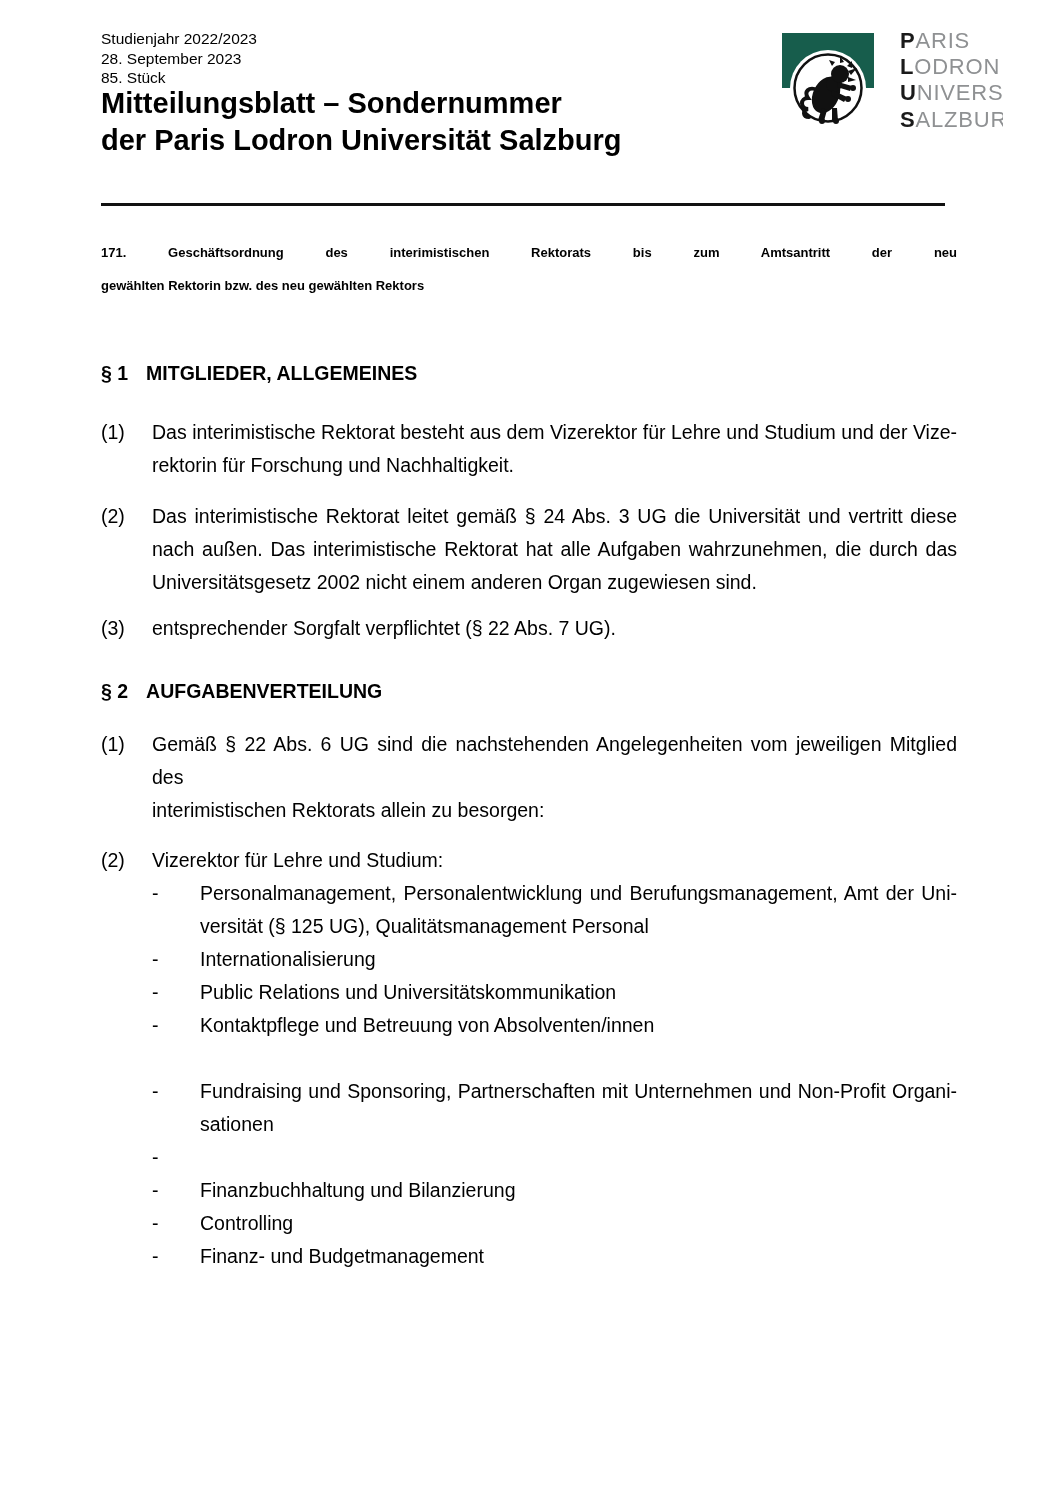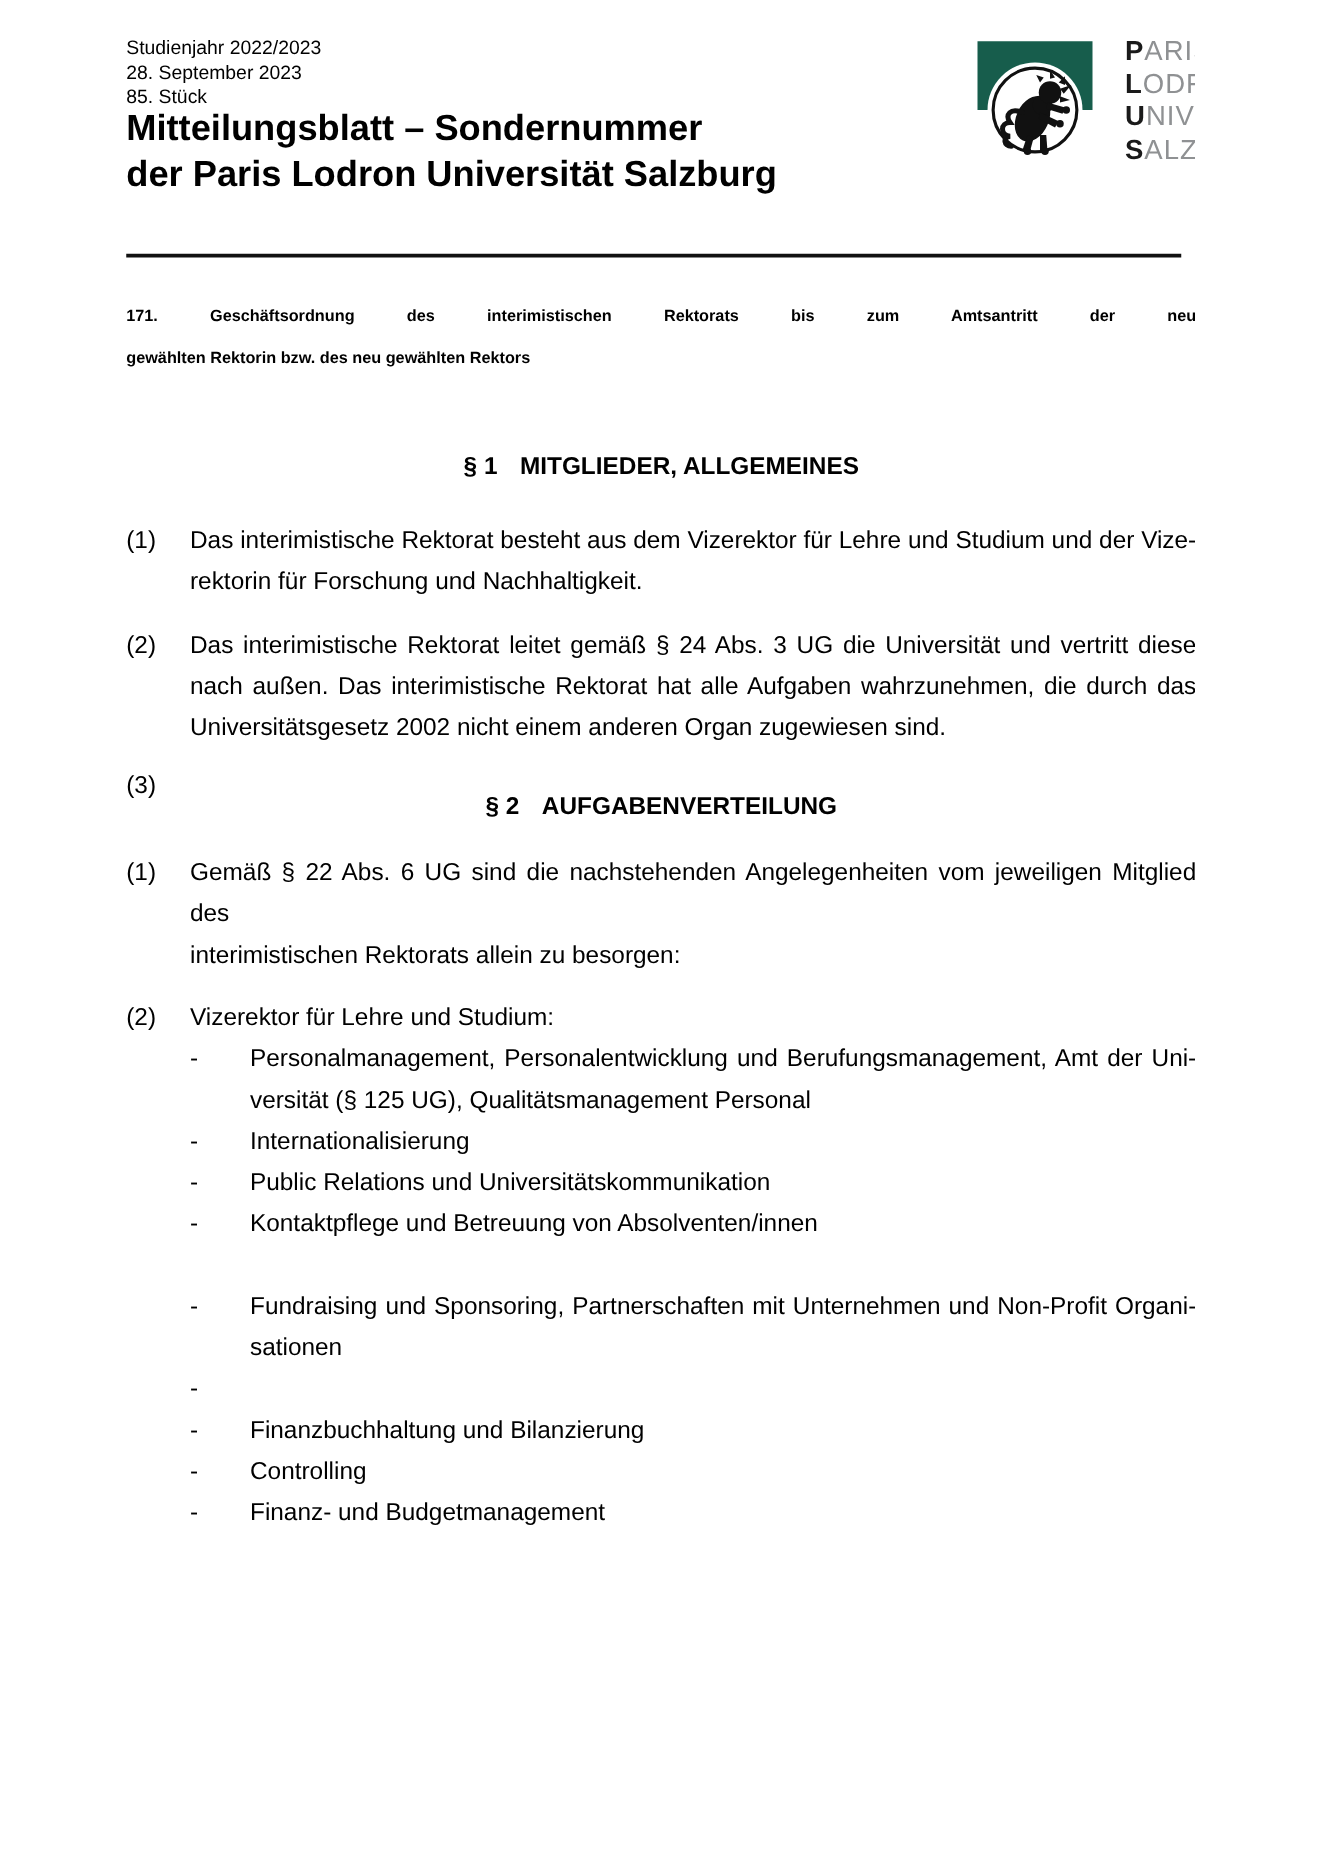--- a/index.html
+++ b/index.html
@@ -3,36 +3,37 @@
 <meta charset="utf-8">
 <style>
   html,body{margin:0;padding:0;background:#ffffff;}
   .page{
     position:relative;
     width:956px;height:1497px;
     background:#ffffff;
     font-family:"Liberation Sans", sans-serif;
     color:#000;
     overflow:hidden;
+    padding-left:47px;
   }
   
   .meta{position:absolute;left:101px;top:29px;font-size:15.5px;line-height:19.5px;}
   
   .logo{position:absolute;left:782px;top:30px;width:260px;height:100px;}
   .logo-rect{position:absolute;left:0;top:3px;width:92px;height:55px;background:#175d4c;}
   .logo-emblem{position:absolute;left:6px;top:18px;width:80px;height:80px;}
   .logo-text{position:absolute;left:118px;top:-2px;font-size:22px;line-height:26.2px;letter-spacing:0.8px;white-space:nowrap;}
   .logo-text .cap{font-weight:bold;color:#1a1a1a;}
   .logo-text .rest{color:#8f9193;}
   
   .content{position:absolute;left:101px;top:0;width:856px;}
   .title{margin-top:85px;font-size:29px;line-height:37px;font-weight:bold;}
   .rule{margin-top:44px;width:844px;height:3px;background:#111;}
   .h171{margin-top:30px;font-size:13px;line-height:33px;font-weight:bold;}
-  .sec-heading{font-size:19.5px;line-height:33px;font-weight:bold;text-align:center;}
+  .sec-heading{font-size:19.5px;line-height:33px;font-weight:bold;}
   .sh1{margin-top:55px;}
   .sh2{margin-top:30px;}
   .sec-heading .num{margin-right:18px;}
   .para{position:relative;padding-left:51px;font-size:19.5px;line-height:33px;}
   .pnum{position:absolute;left:0;top:0;}
   .mt26{margin-top:26px;} .mt18{margin-top:18px;} .mt13{margin-top:13px;}
   .mt20{margin-top:20px;} .mt17{margin-top:17px;}
   .jline{text-align:justify;text-align-last:justify;}
   .list{font-size:19.5px;line-height:33px;}
   .li{position:relative;padding-left:99px;}
@@ -107,20 +108,21 @@
 
     <div class="para mt18">
       <span class="pnum">(2)</span>
       <div class="jline">Das interimistische Rektorat leitet gemäß § 24 Abs. 3 UG die Universität und vertritt diese</div>
       <div class="jline">nach außen. Das interimistische Rektorat hat alle Aufgaben wahrzunehmen, die durch das</div>
       <div>Universitätsgesetz 2002 nicht einem anderen Organ zugewiesen sind.</div>
     </div>
 
     <div class="para mt13">
       <span class="pnum">(3)</span>
+      <div>entsprechender Sorgfalt verpflichtet (§ 22 Abs. 7 UG).</div>
     </div>
 
     <div class="sec-heading sh2">
       <span class="num">§ 2</span><span>AUFGABENVERTEILUNG</span>
     </div>
 
     <div class="para mt20">
       <span class="pnum">(1)</span>
       <div class="jline">Gemäß § 22 Abs. 6 UG sind die nachstehenden Angelegenheiten vom jeweiligen Mitglied des</div>
       <div>interimistischen Rektorats allein zu besorgen:</div>

